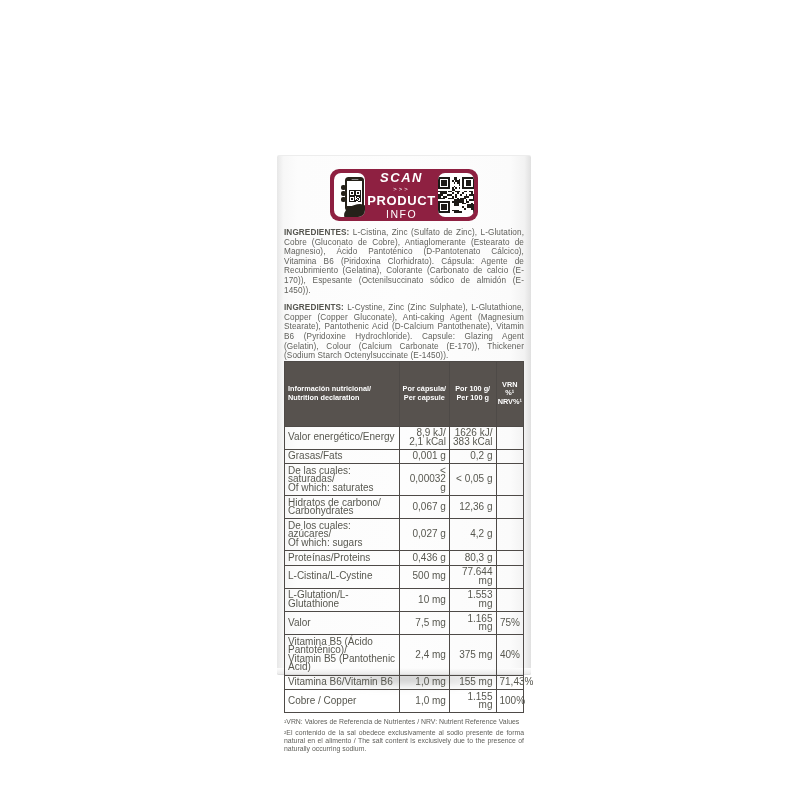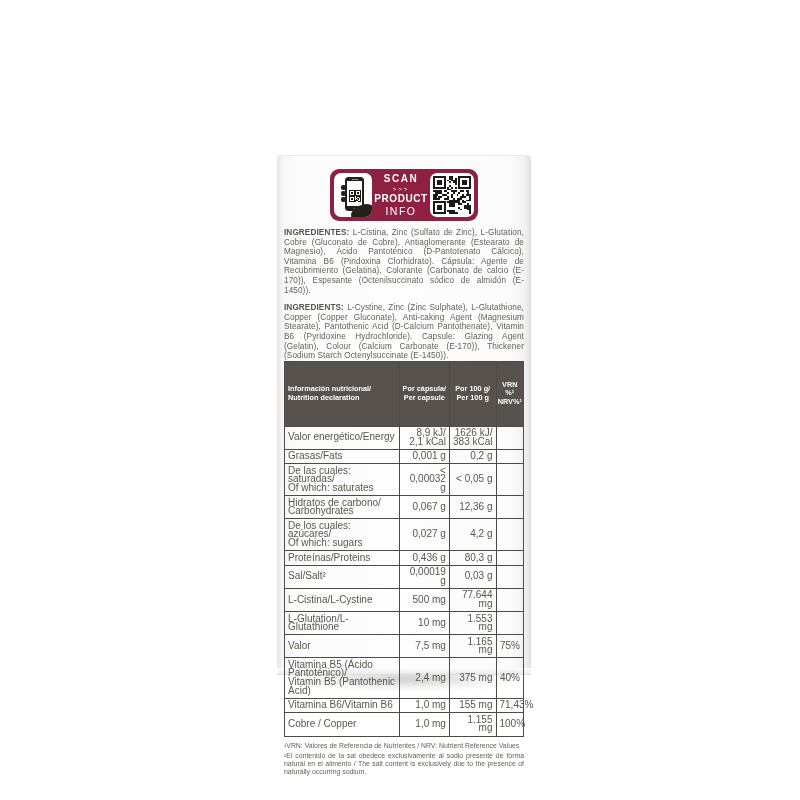--- a/index.html
+++ b/index.html
@@ -25,23 +25,23 @@
   .banner{
     width:148px;height:52px;margin:0 auto;border-radius:9px;
     display:flex;align-items:center;justify-content:space-between;
     padding:4px;box-sizing:border-box;
   }
   .tile{background:#ffffff;border-radius:7px;height:44px;position:relative;overflow:hidden;}
   .tile-phone{width:38px;}
   .tile-qr{width:44px;display:flex;align-items:center;justify-content:center;}
   .qr-big{width:38px;height:38px;}
   .banner-text{flex:1;display:flex;flex-direction:column;align-items:center;justify-content:center;color:#fff;line-height:1;padding:0 2px;}
-  .bt-scan{font-size:10px;font-weight:bold;letter-spacing:1.5px;}
+  .bt-scan{font-size:13px;font-weight:bold;letter-spacing:1.5px;font-style:italic;}
   .bt-arrows{font-size:6px;letter-spacing:2px;margin:2px 0;}
-  .bt-product{font-size:10px;font-weight:bold;letter-spacing:0.6px;}
+  .bt-product{font-size:13px;font-weight:bold;letter-spacing:0.6px;}
   .bt-info{font-size:10.5px;font-weight:normal;letter-spacing:1.5px;margin-top:2px;}
 
   
   .phone{position:absolute;left:11px;top:4px;width:19px;height:34px;background:#242119;border-radius:3.5px;}
   .phone-screen{position:absolute;left:2px;top:4px;right:2px;bottom:5px;background:#ffffff;display:flex;align-items:center;justify-content:center;}
   .mini-qr{width:12px;height:12px;}
   .speaker{position:absolute;top:1.5px;left:50%;transform:translateX(-50%);width:7px;height:1.5px;background:#8c8c8c;border-radius:1px;}
   .home-dot{position:absolute;bottom:1px;left:50%;transform:translateX(-50%);width:2.5px;height:2.5px;background:#8c8c8c;border-radius:50%;}
   .finger{position:absolute;background:#242119;border-radius:2px;width:5px;height:4.5px;left:7px;}
   .f1{top:12px;} .f2{top:18px;} .f3{top:24px;}
@@ -512,26 +512,20 @@
               <td class="cell-num">4,2 g</td>
               <td class="cell-num"></td>
             </tr>
             <tr>
               <td class="cell-label">Proteínas/Proteins</td>
               <td class="cell-num">0,436 g</td>
               <td class="cell-num">80,3 g</td>
               <td class="cell-num"></td>
             </tr>
             <tr>
-              <td class="cell-label">Sal/Salt²</td>
-              <td class="cell-num">0,00019 g</td>
-              <td class="cell-num">0,03 g</td>
-              <td class="cell-num"></td>
-            </tr>
-            <tr>
               <td class="cell-label">L-Cistina/L-Cystine</td>
               <td class="cell-num">500 mg</td>
               <td class="cell-num">77.644 mg</td>
               <td class="cell-num"></td>
             </tr>
             <tr>
               <td class="cell-label">L-Glutation/L-Glutathione</td>
               <td class="cell-num">10 mg</td>
               <td class="cell-num">1.553 mg</td>
               <td class="cell-num"></td>

